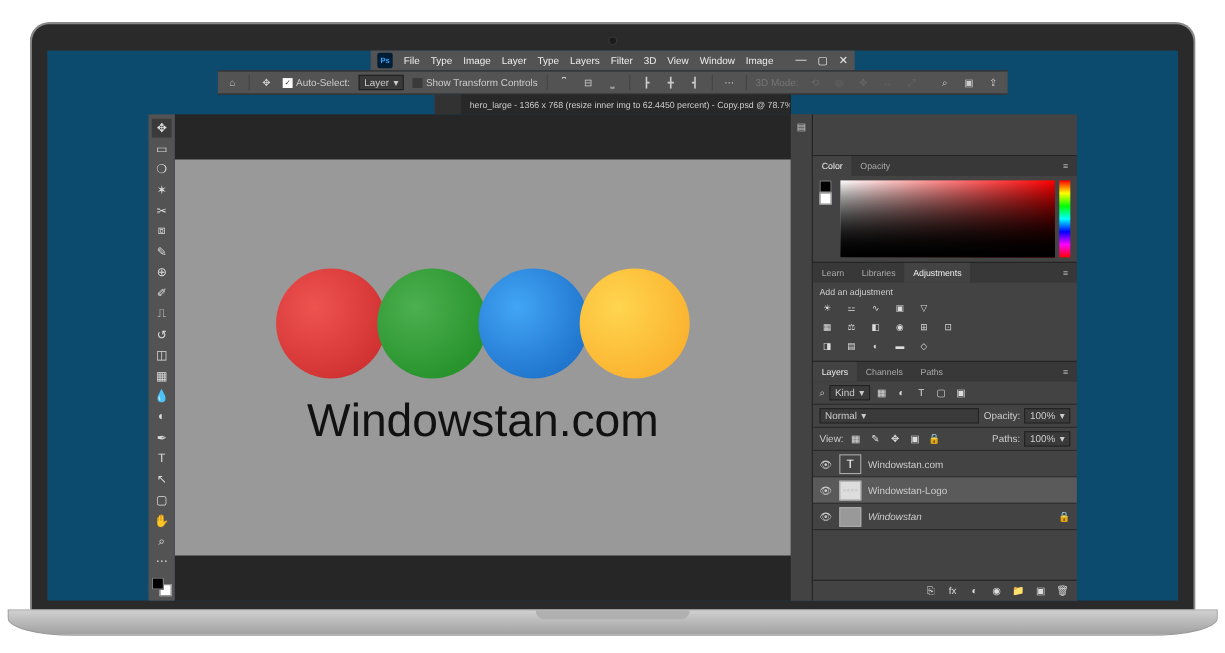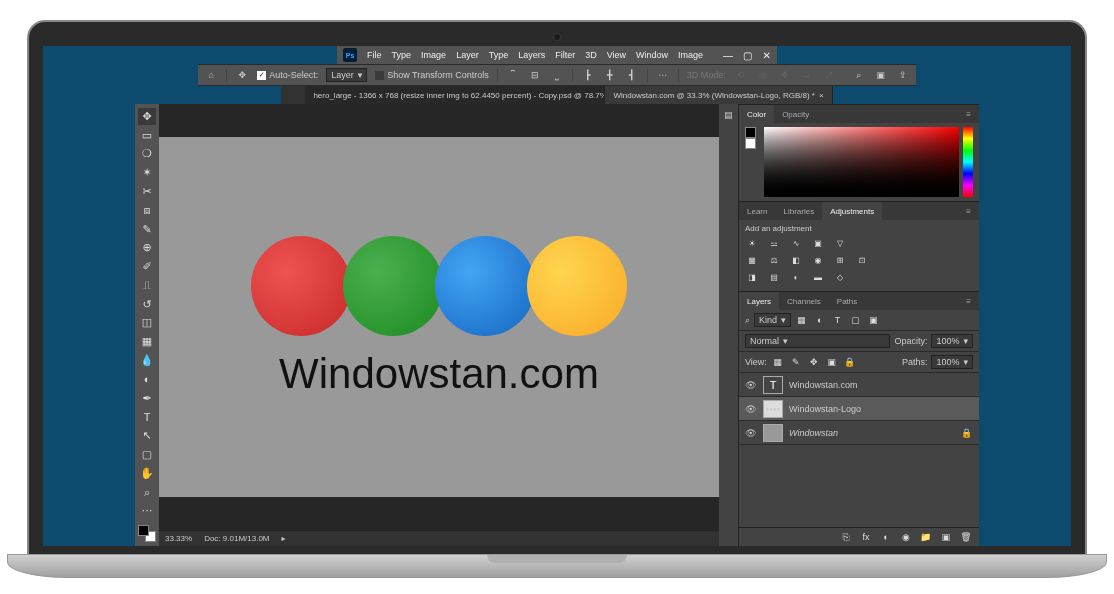--- a/index.html
+++ b/index.html
@@ -43,21 +43,21 @@
 .canvas-viewport { flex: 1; display: flex; align-items: center; justify-content: center; overflow: hidden; }
 .canvas { background: #999; width: 560px; height: 360px; display: flex; flex-direction: column; align-items: center; justify-content: center; }
 .logo-circles { display: flex; gap: -10px; }
 .logo-circles .c { width: 100px; height: 100px; border-radius: 50%; margin: 0 -4px; }
 .logo-text { font-size: 42px; color: #111; font-family: Arial, sans-serif; margin-top: 14px; }
 .statusbar { height: 16px; background: #323232; display: flex; align-items: center; padding: 0 6px; gap: 12px; font-size: 8px; border-top: 1px solid #222; }
 
 
 .panels { width: 260px; background: #434343; display: flex; min-height:0; }
 .panel-tabstrip { width: 20px; background: #434343; border-right: 1px solid #222; display: flex; flex-direction: column; align-items: center; padding: 4px 0; gap: 6px; }
-.panel-stack { flex: 1; display: flex; flex-direction: column; min-height:0; }
+.panel-stack { flex: 1; display: flex; flex-direction: column; min-height:0;margin-top:37px; }
 .panel { background: #434343; border-top: 1px solid #222; display: flex; flex-direction: column; }
 .panel-tabs { display: flex; background: #383838; height: 18px; align-items: stretch; }
 .ptab { padding: 2px 8px; font-size: 8px; display: flex; align-items: center; color: #aaa; }
 .ptab.active { background: #434343; color: #eee; }
 .panel-body { padding: 4px 6px; font-size: 8px; }
 
 
 .color-picker { display: flex; height: 70px; gap: 4px; }
 .color-main { flex: 1; background: linear-gradient(to right, #fff, #f00), linear-gradient(to top, #000, transparent); background-blend-mode: multiply; position: relative; }
 .color-main::before { content:''; position:absolute; inset:0; background: linear-gradient(to top, #000, transparent); }
@@ -144,24 +144,20 @@
         <div class="menubar-spacer"></div>
         <span class="iconbtn">⌕</span>
         <span class="iconbtn">▣</span>
         <span class="iconbtn">⇪</span>
       </div>
 
       <div class="tabstrip">
         <div class="doctab">
           <span>hero_large - 1366 x 768 (resize inner img to 62.4450 percent) - Copy.psd @ 78.7% (Layer 1, RGB...</span>
 
-        </div>
-        <div class="doctab active">
-          <span>Windowstan.com @ 33.3% (Windowstan-Logo, RGB/8) *</span>
-          <span>×</span>
         </div>
       </div>
 
       <div class="workspace">
 
         <div class="toolbox">
           <div class="tool active">✥</div>
           <div class="tool">▭</div>
           <div class="tool">❍</div>
           <div class="tool">✶</div>
@@ -194,25 +190,20 @@
             <div class="canvas">
               <div class="logo-circles">
                 <div class="c" style="background:radial-gradient(circle at 35% 35%, #ef5350, #c62828);"></div>
                 <div class="c" style="background:radial-gradient(circle at 35% 35%, #4caf50, #1b8a1f);"></div>
                 <div class="c" style="background:radial-gradient(circle at 35% 35%, #42a5f5, #1565c0);"></div>
                 <div class="c" style="background:radial-gradient(circle at 35% 35%, #ffd54f, #f9a825);"></div>
               </div>
               <div class="logo-text">Windowstan.com</div>
             </div>
           </div>
-          <div class="statusbar">
-            <span>33.33%</span>
-            <span>Doc: 9.01M/13.0M</span>
-            <span>▸</span>
-          </div>
         </div>
 
         <div class="panels">
           <div class="panel-tabstrip">
             <span class="iconbtn">▤</span>
           </div>
           <div class="panel-stack">
 
             <div class="panel">
               <div class="panel-tabs">

